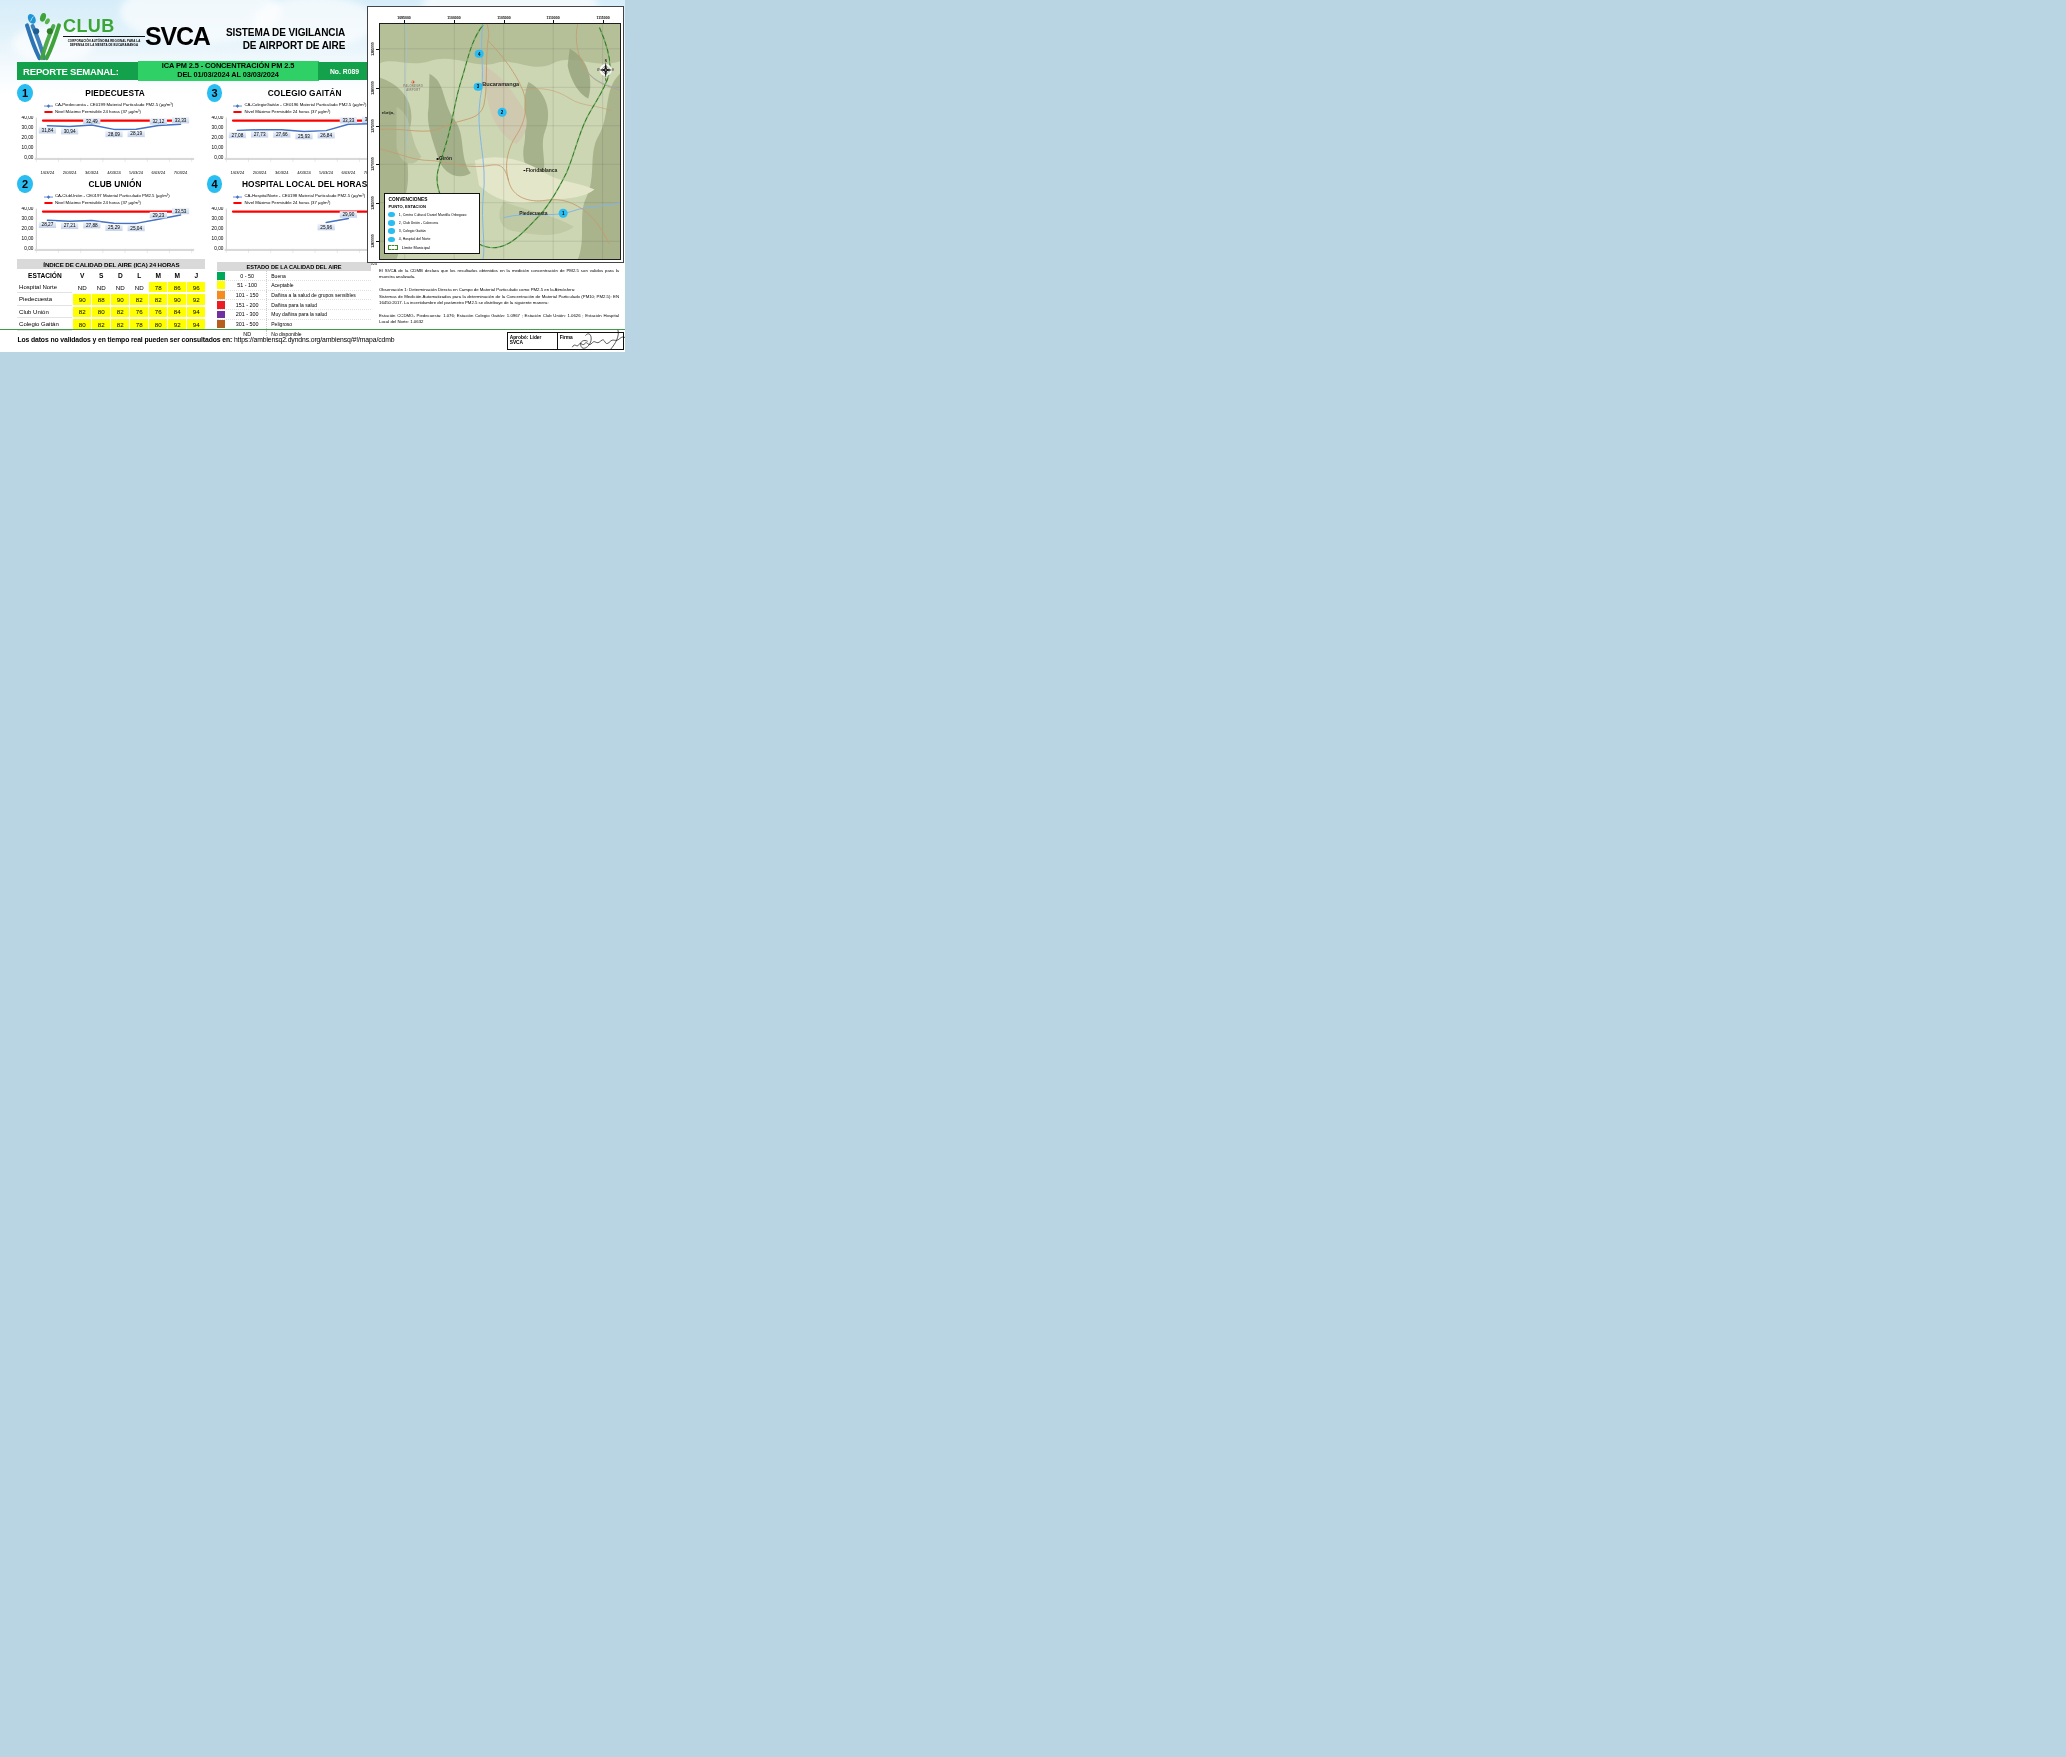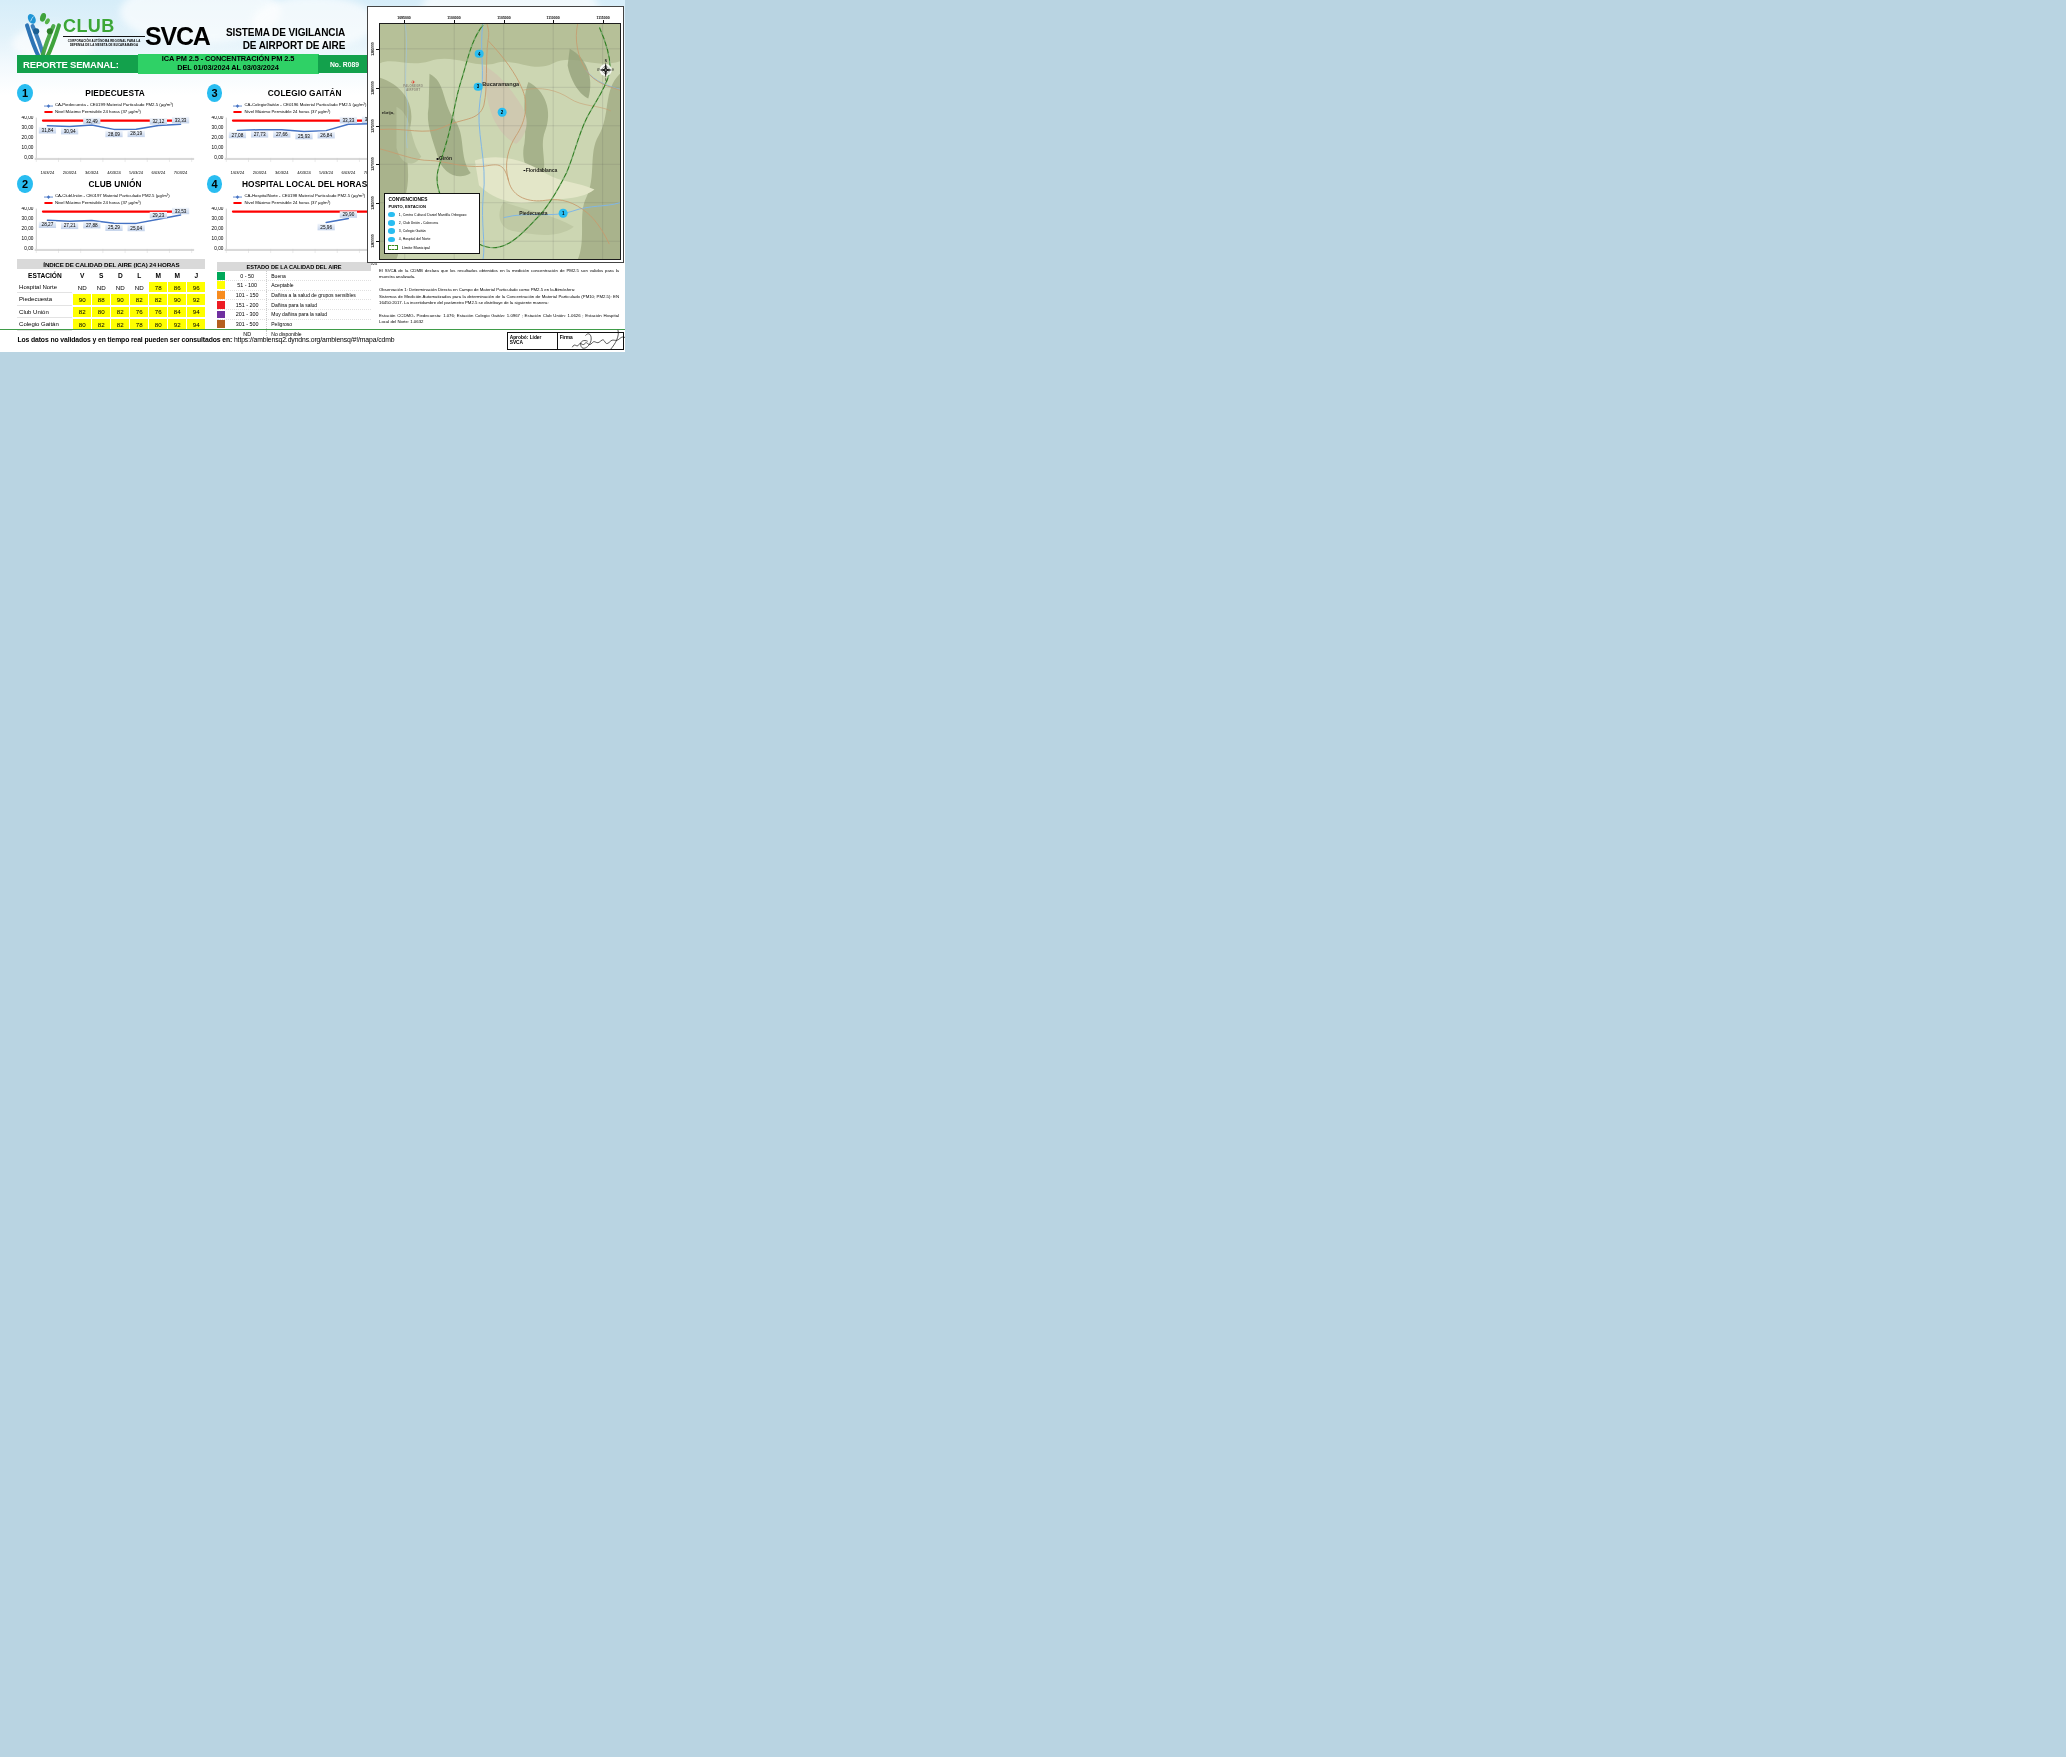--- a/index.html
+++ b/index.html
@@ -11,21 +11,21 @@
   
   #logo-figures{position:absolute;left:23px;top:11.6px;}
   #logo-text{position:absolute;left:63px;top:16.5px;width:83px;}
   .cdmb{font-size:18px;font-weight:bold;color:#3BA636;letter-spacing:0.4px;line-height:1;}
   .cdmb-rule{width:82px;height:1.2px;background:#131313;margin-top:1.7px;}
   .cdmb-tag{font-size:2.9px;font-weight:bold;margin-top:1.2px;line-height:1.45;letter-spacing:0.1px;text-align:center;width:82px;}
   #svca{position:absolute;left:145px;top:21.5px;font-size:25px;font-weight:bold;letter-spacing:-1.2px;transform:scaleY(1.04);}
   #sysname{position:absolute;left:226px;top:26.4px;font-size:10px;font-weight:bold;line-height:1.3;letter-spacing:-0.1px;text-align:right;}
 
   
-  #banner{position:absolute;left:16.5px;top:55px;width:355px;height:18px;}
+  #banner{position:absolute;left:16.5px;top:62px;width:355px;height:18px;}
   #banner .b-left{position:absolute;left:0;top:0;width:121px;height:100%;background:#13A14C;color:#fff;
         font-weight:bold;font-size:9.5px;display:flex;align-items:center;padding-left:6.6px;box-sizing:border-box;letter-spacing:-0.2px;}
   #banner .b-mid{position:absolute;left:121px;top:-0.8px;width:181px;height:19.4px;background:#2FD166;color:#000;
         display:flex;flex-direction:column;justify-content:center;text-align:center;font-weight:bold;font-size:7.4px;line-height:1.2;letter-spacing:-0.1px;}
   #banner .b-right{position:absolute;left:301px;top:0;width:54px;height:100%;background:#13A14C;color:#fff;
         font-weight:bold;font-size:6.8px;display:flex;align-items:center;justify-content:center;}
 
   
   .chart-panel{position:absolute;width:180px;}
   .chart-head{display:flex;align-items:flex-start;}

